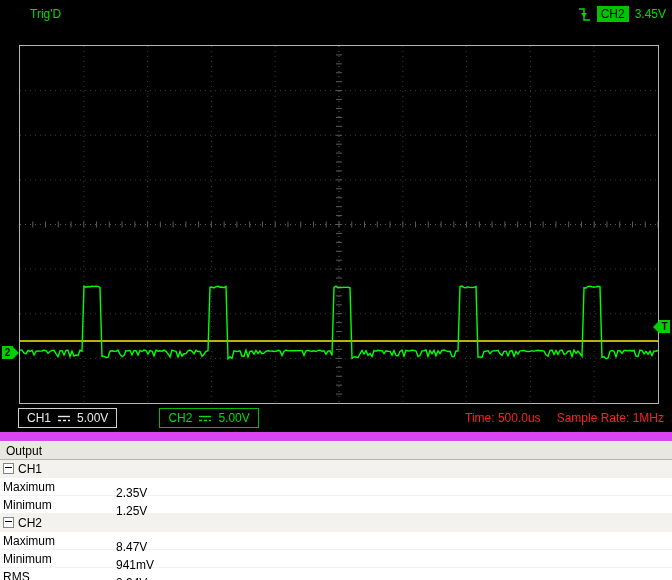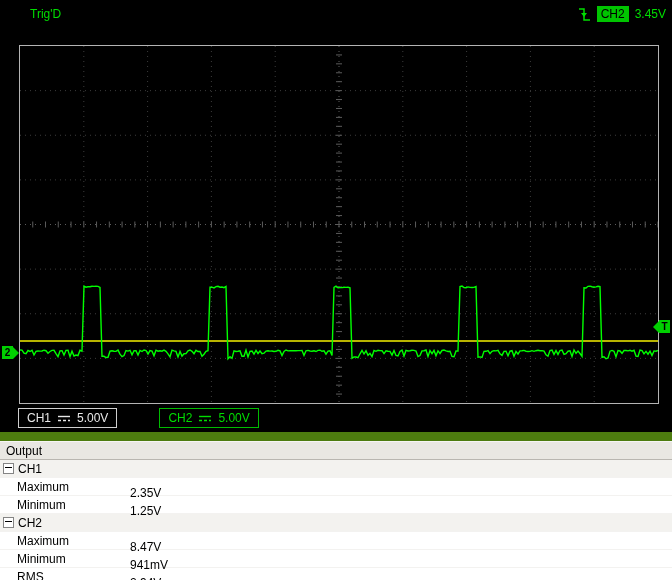--- a/index.html
+++ b/index.html
@@ -24,31 +24,31 @@
   .tri-r{width:0;height:0;border-top:6px solid transparent;border-bottom:6px solid transparent;border-left:6px solid #00d000;}
   .tri-l{width:0;height:0;border-top:6px solid transparent;border-bottom:6px solid transparent;border-right:6px solid #00d000;}
   
   .bottombar{position:absolute;left:0;top:405px;right:0;height:26px;display:flex;align-items:center;font-size:12px;}
   .chbox{display:flex;align-items:center;gap:6px;border:1px solid;padding:2px 8px;white-space:nowrap;}
   .chbox.c1{margin-left:18px;color:#e8e8e8;border-color:#cfcfcf;}
   .chbox.c2{margin-left:42px;color:#00dd00;border-color:#00bb00;}
   .timewrap{margin-left:auto;margin-right:8px;display:flex;gap:16px;}
   .redout{color:#ff2020;}
   
-  .output{position:absolute;left:0;top:432px;width:672px;height:148px;background:#4d7c0f;}
+  .output{position:absolute;left:0;top:432px;width:672px;height:148px;background:#d946ef;}
   .output-header{position:absolute;left:0;right:0;top:9px;height:19px;box-sizing:border-box;
     background:#e9e7e2;border-top:1px solid #f6f5f3;border-bottom:1px solid #b9b6b0;
     font-size:12px;color:#000;padding:2px 6px;}
   .output-rows{position:absolute;left:0;right:0;top:28px;bottom:0;background:#fff;overflow:hidden;}
   .row{height:17px;display:flex;align-items:center;font-size:12px;color:#000;border-bottom:1px solid #f3f2f0;}
   .row.group{background:#f3f2ef;}
   .tree-box{width:9px;height:9px;border:1px solid #848484;background:#fff;margin-left:3px;position:relative;flex:none;}
   .tree-box::after{content:"";position:absolute;left:1px;right:1px;top:3px;height:1px;background:#000;}
   .glabel{margin-left:4px;}
-  .rlabel{margin-left:17px;width:113px;flex:none;}
+  .rlabel{margin-left:3px;width:113px;flex:none;}
   .rvalue{flex:none;margin-top:12px;}
 </style>
 </head>
 <body>
 
 <div class="scope">
   <div class="topbar">
     <span class="trig-status">Trig'D</span>
     <div class="trig-cluster">
       <svg width="13" height="18">
@@ -191,20 +191,24 @@
       <span>5.00V</span>
     </div>
     <div class="chbox c2">
       <span>CH2</span>
       <svg width="14" height="9">
         <line x1="1" y1="2.5" x2="13" y2="2.5" stroke="currentColor" stroke-width="1.4"></line>
         <line x1="1" y1="6.5" x2="13" y2="6.5" stroke="currentColor" stroke-width="1.4" stroke-dasharray="3,2"></line>
       </svg>
       <span>5.00V</span>
     </div>
+    <div class="timewrap">
+      <span class="redout">Time: 500.0us</span>
+      <span class="redout">Sample Rate: 1MHz</span>
+    </div>
   </div>
 </div>
 
 <div class="output">
   <div class="output-header">Output</div>
   <div class="output-rows" id="output-rows">
       <div class="row group">
         <span class="tree-box"></span>
         <span class="glabel">CH1</span>
       </div>

